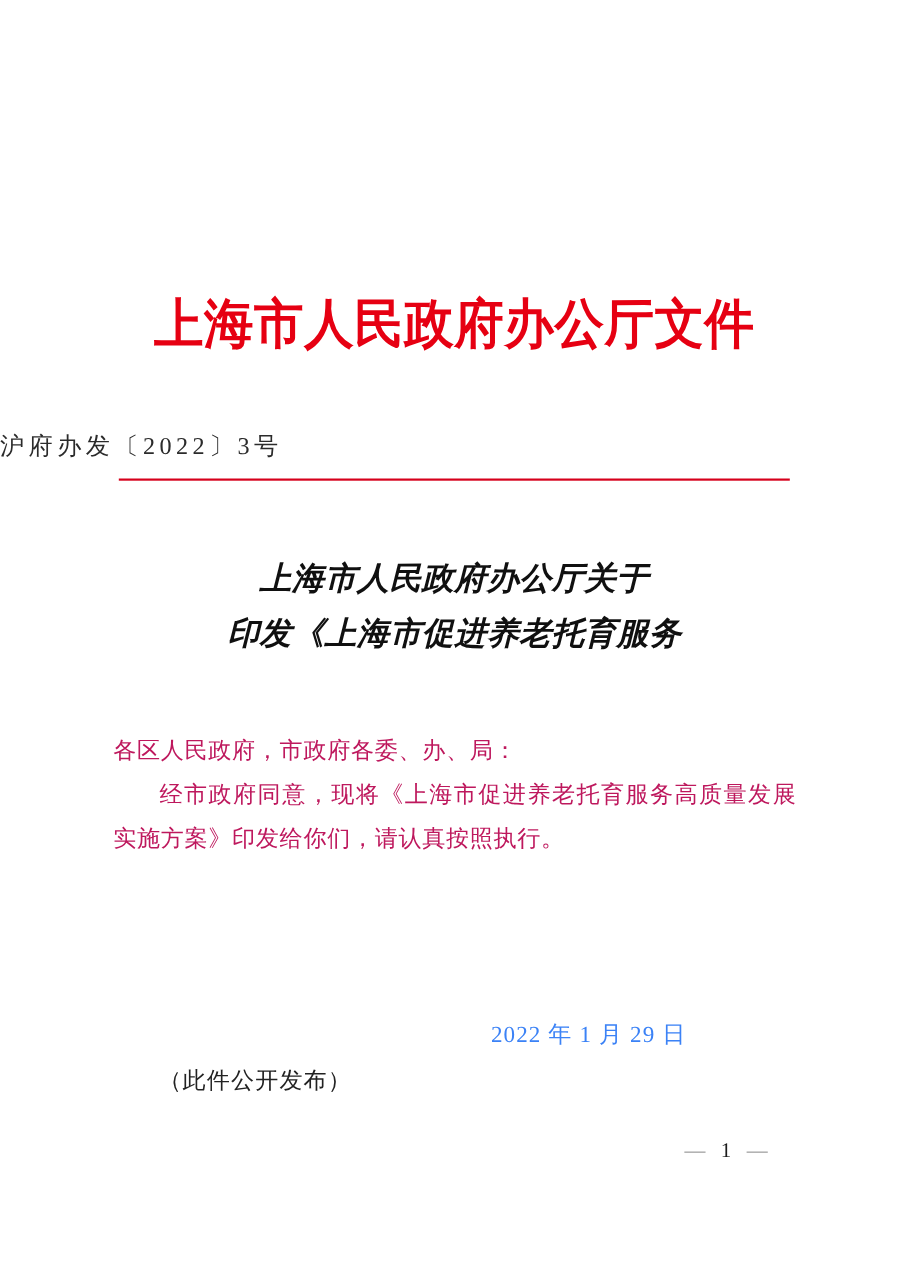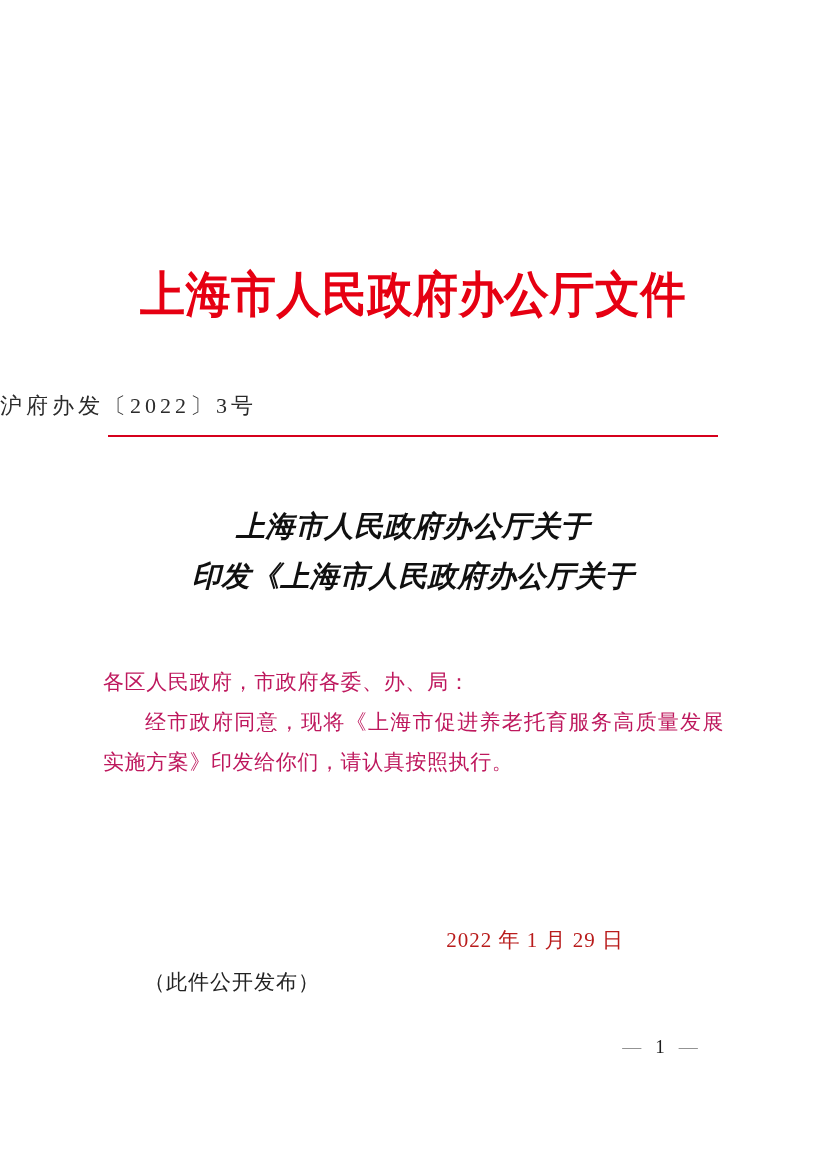--- a/index.html
+++ b/index.html
@@ -82,21 +82,21 @@
   }
   .para-indent { text-indent: 2em; }
   .date-line {
     position: absolute;
     top: 924px;
     left: 0;
     width: 624px;
     text-align: right;
     font-size: 21px;
     line-height: 32px;
-    color: #b91c1c;
+    color: #3b82f6;
     letter-spacing: 1px;
   }
   .public-note {
     position: absolute;
     top: 966px;
     left: 144px;
     font-size: 21px;
     line-height: 32px;
     color: #222222;
     letter-spacing: 1px;
@@ -122,21 +122,21 @@
 <div class="page">
 
   <div class="banner">上海市人民政府办公厅文件</div>
 
   <div class="doc-number">沪府办发〔2022〕3号</div>
 
   <div class="red-rule"></div>
 
   <div class="doc-title">
     <div>上海市人民政府办公厅关于</div>
-    <div>印发《上海市人民政府办公厅关于</div>
+    <div>印发《上海市促进养老托育服务</div>
   </div>
 
   <div class="body-block">
     <p>各区人民政府，市政府各委、办、局：</p>
     <p class="para-indent">经市政府同意，现将《上海市促进养老托育服务高质量发展实施方案》印发给你们，请认真按照执行。</p>
   </div>
 
   <div class="date-line">2022 年 1 月 29 日</div>
 
   <div class="public-note">（此件公开发布）</div>

